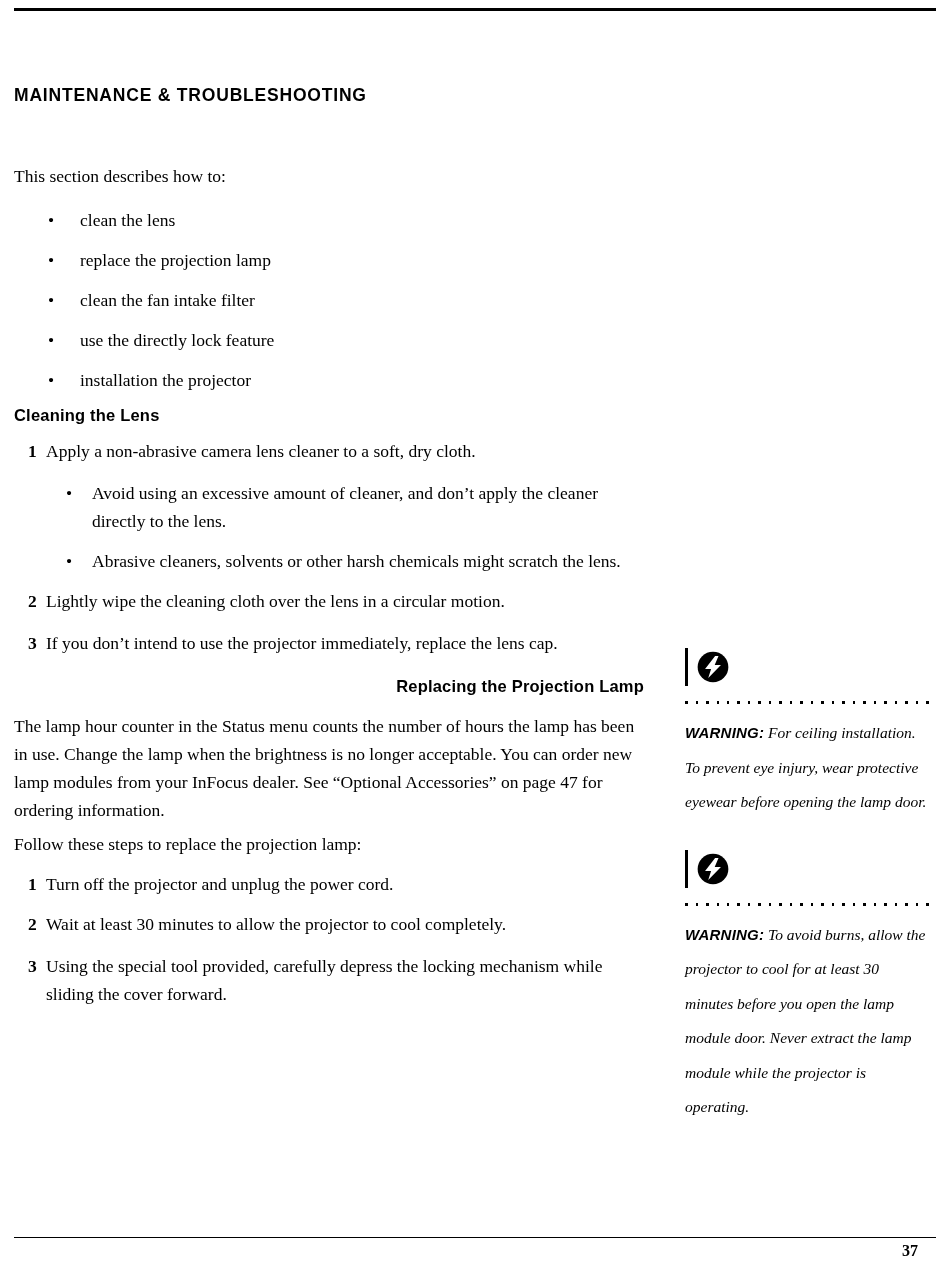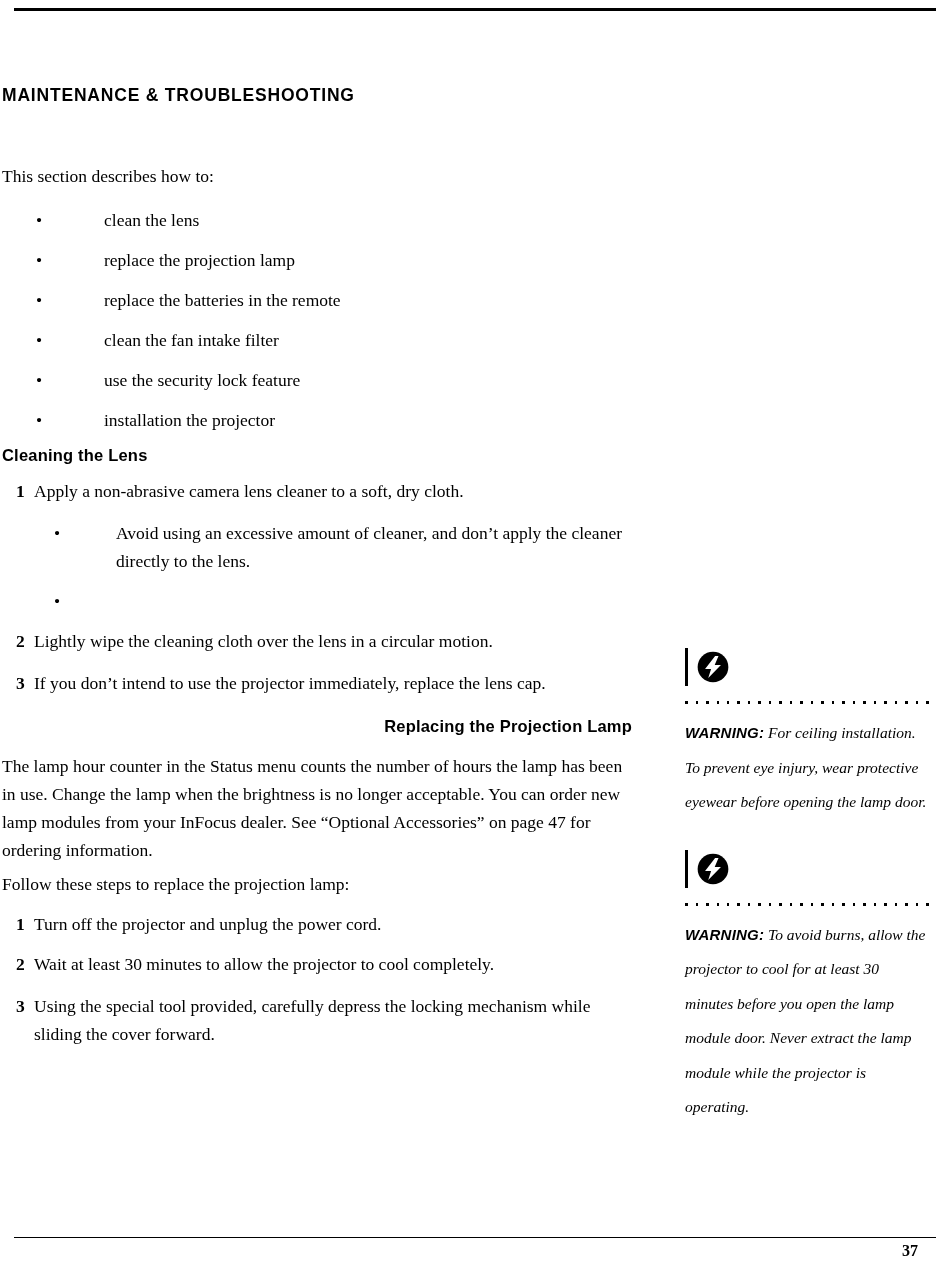--- a/index.html
+++ b/index.html
@@ -6,40 +6,40 @@
   html, body { background:#ffffff; }
   .page {
     position:relative; width:950px; height:1263px; margin:0 auto;
     background:#ffffff; color:#000;
     font-family:"Liberation Serif", serif; overflow:hidden;
   }
   .rule-top { position:absolute; left:14px; right:14px; top:8px; height:3px; background:#000; }
   .rule-bottom { position:absolute; left:14px; right:14px; top:1237px; height:1px; background:#000; }
   .page-number { position:absolute; right:32px; top:1242px; font-size:16px; font-weight:bold; }
 
-  .main { position:absolute; left:2px; top:0; width:630px; }
+  .main { position:absolute; left:14px; top:0; width:630px; }
   .h-main {
     margin-top:85px; font-family:"Liberation Sans", sans-serif;
     font-size:17.5px; font-weight:bold; letter-spacing:0.8px;
   }
   .h-sub {
     font-family:"Liberation Sans", sans-serif;
     font-size:16.5px; font-weight:bold; letter-spacing:0.2px;
   }
   .h-clean { margin-top:8px; }
   .h-lamp { margin-top:20px;text-align:right; }
   .body { font-size:17.5px; line-height:28px; }
   .intro { margin-top:56px; }
   .para1 { margin-top:16px; }
   .para2 { margin-top:6px; }
 
   ul.bullets { list-style:none; }
   ul.bullets.top { margin-top:16px; }
   ul.bullets.sub { margin-top:14px; }
-  ul.bullets li { display:flex; margin-bottom:12px; font-size:17.5px; line-height:28px;gap:36px; }
+  ul.bullets li { display:flex; margin-bottom:12px; font-size:17.5px; line-height:28px; }
   .dot { flex:none; }
   .dot::before { content:"\2022"; }
   ul.bullets.top .dot { margin-left:34px; width:32px; }
   ul.bullets.sub .dot { margin-left:52px; width:26px; }
   .bullet-text { flex:1; }
 
   .step { display:flex; margin-top:12px; font-size:17.5px; line-height:28px; }
   .step.gap14 { margin-top:14px; }
   .step-num { flex:none; font-weight:bold; margin-left:14px; width:18px; }
   .step-text { flex:1; }
@@ -76,29 +76,25 @@
       <li>
           <span class="dot"></span>
           <span class="bullet-text">clean the lens</span>
         </li>
       <li>
           <span class="dot"></span>
           <span class="bullet-text">replace the projection lamp</span>
         </li>
       <li>
           <span class="dot"></span>
-          <span class="bullet-text">replace the batteries in the remote</span>
-        </li>
-      <li>
-          <span class="dot"></span>
           <span class="bullet-text">clean the fan intake filter</span>
         </li>
       <li>
           <span class="dot"></span>
-          <span class="bullet-text">use the security lock feature</span>
+          <span class="bullet-text">use the directly lock feature</span>
         </li>
       <li>
           <span class="dot"></span>
           <span class="bullet-text">installation the projector</span>
         </li>
     </ul>
 
     <h2 class="h-sub h-clean">Cleaning the Lens</h2>
 
     <div class="step">
@@ -106,20 +102,21 @@
       <span class="step-text">Apply a non-abrasive camera lens cleaner to a soft, dry cloth.</span>
     </div>
 
     <ul class="bullets sub">
       <li>
           <span class="dot"></span>
           <span class="bullet-text">Avoid using an excessive amount of cleaner, and don’t apply the cleaner directly to the lens.</span>
         </li>
       <li>
           <span class="dot"></span>
+          <span class="bullet-text">Abrasive cleaners, solvents or other harsh chemicals might scratch the lens.</span>
         </li>
     </ul>
 
     <div class="step">
       <span class="step-num">2</span>
       <span class="step-text">Lightly wipe the cleaning cloth over the lens in a circular motion.</span>
     </div>
     <div class="step gap14">
       <span class="step-num">3</span>
       <span class="step-text">If you don’t intend to use the projector immediately, replace the lens cap.</span>

